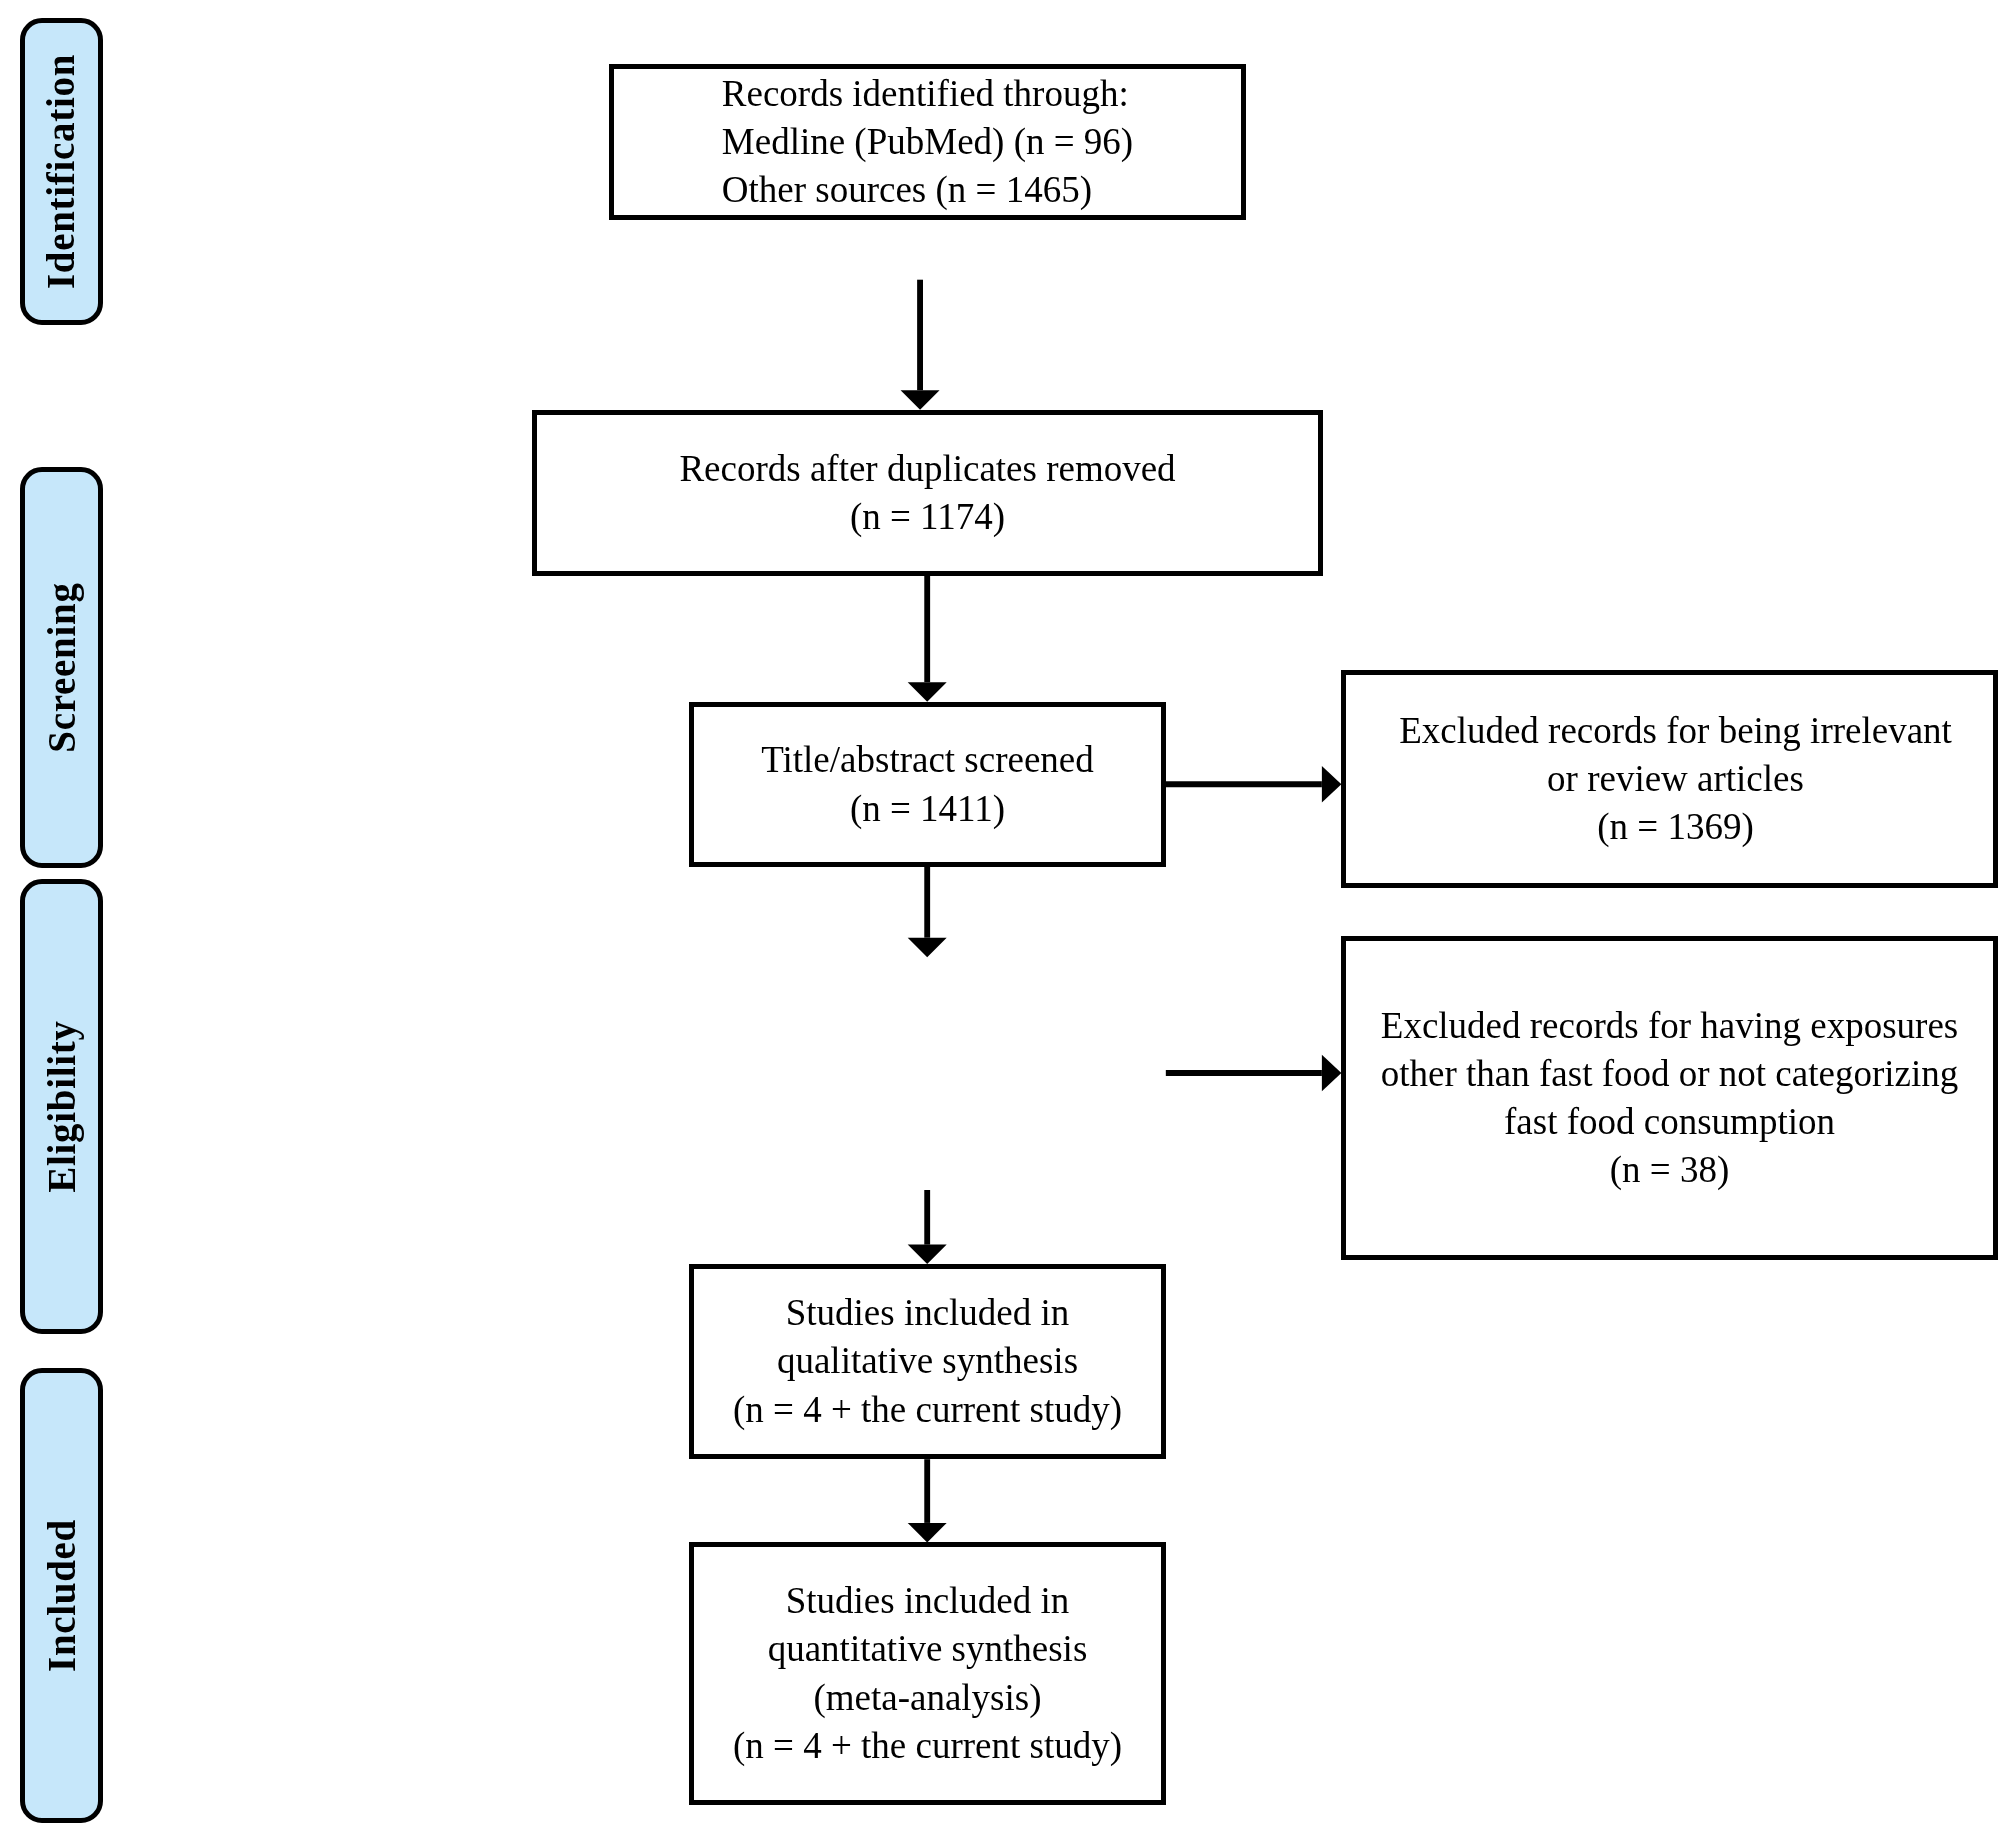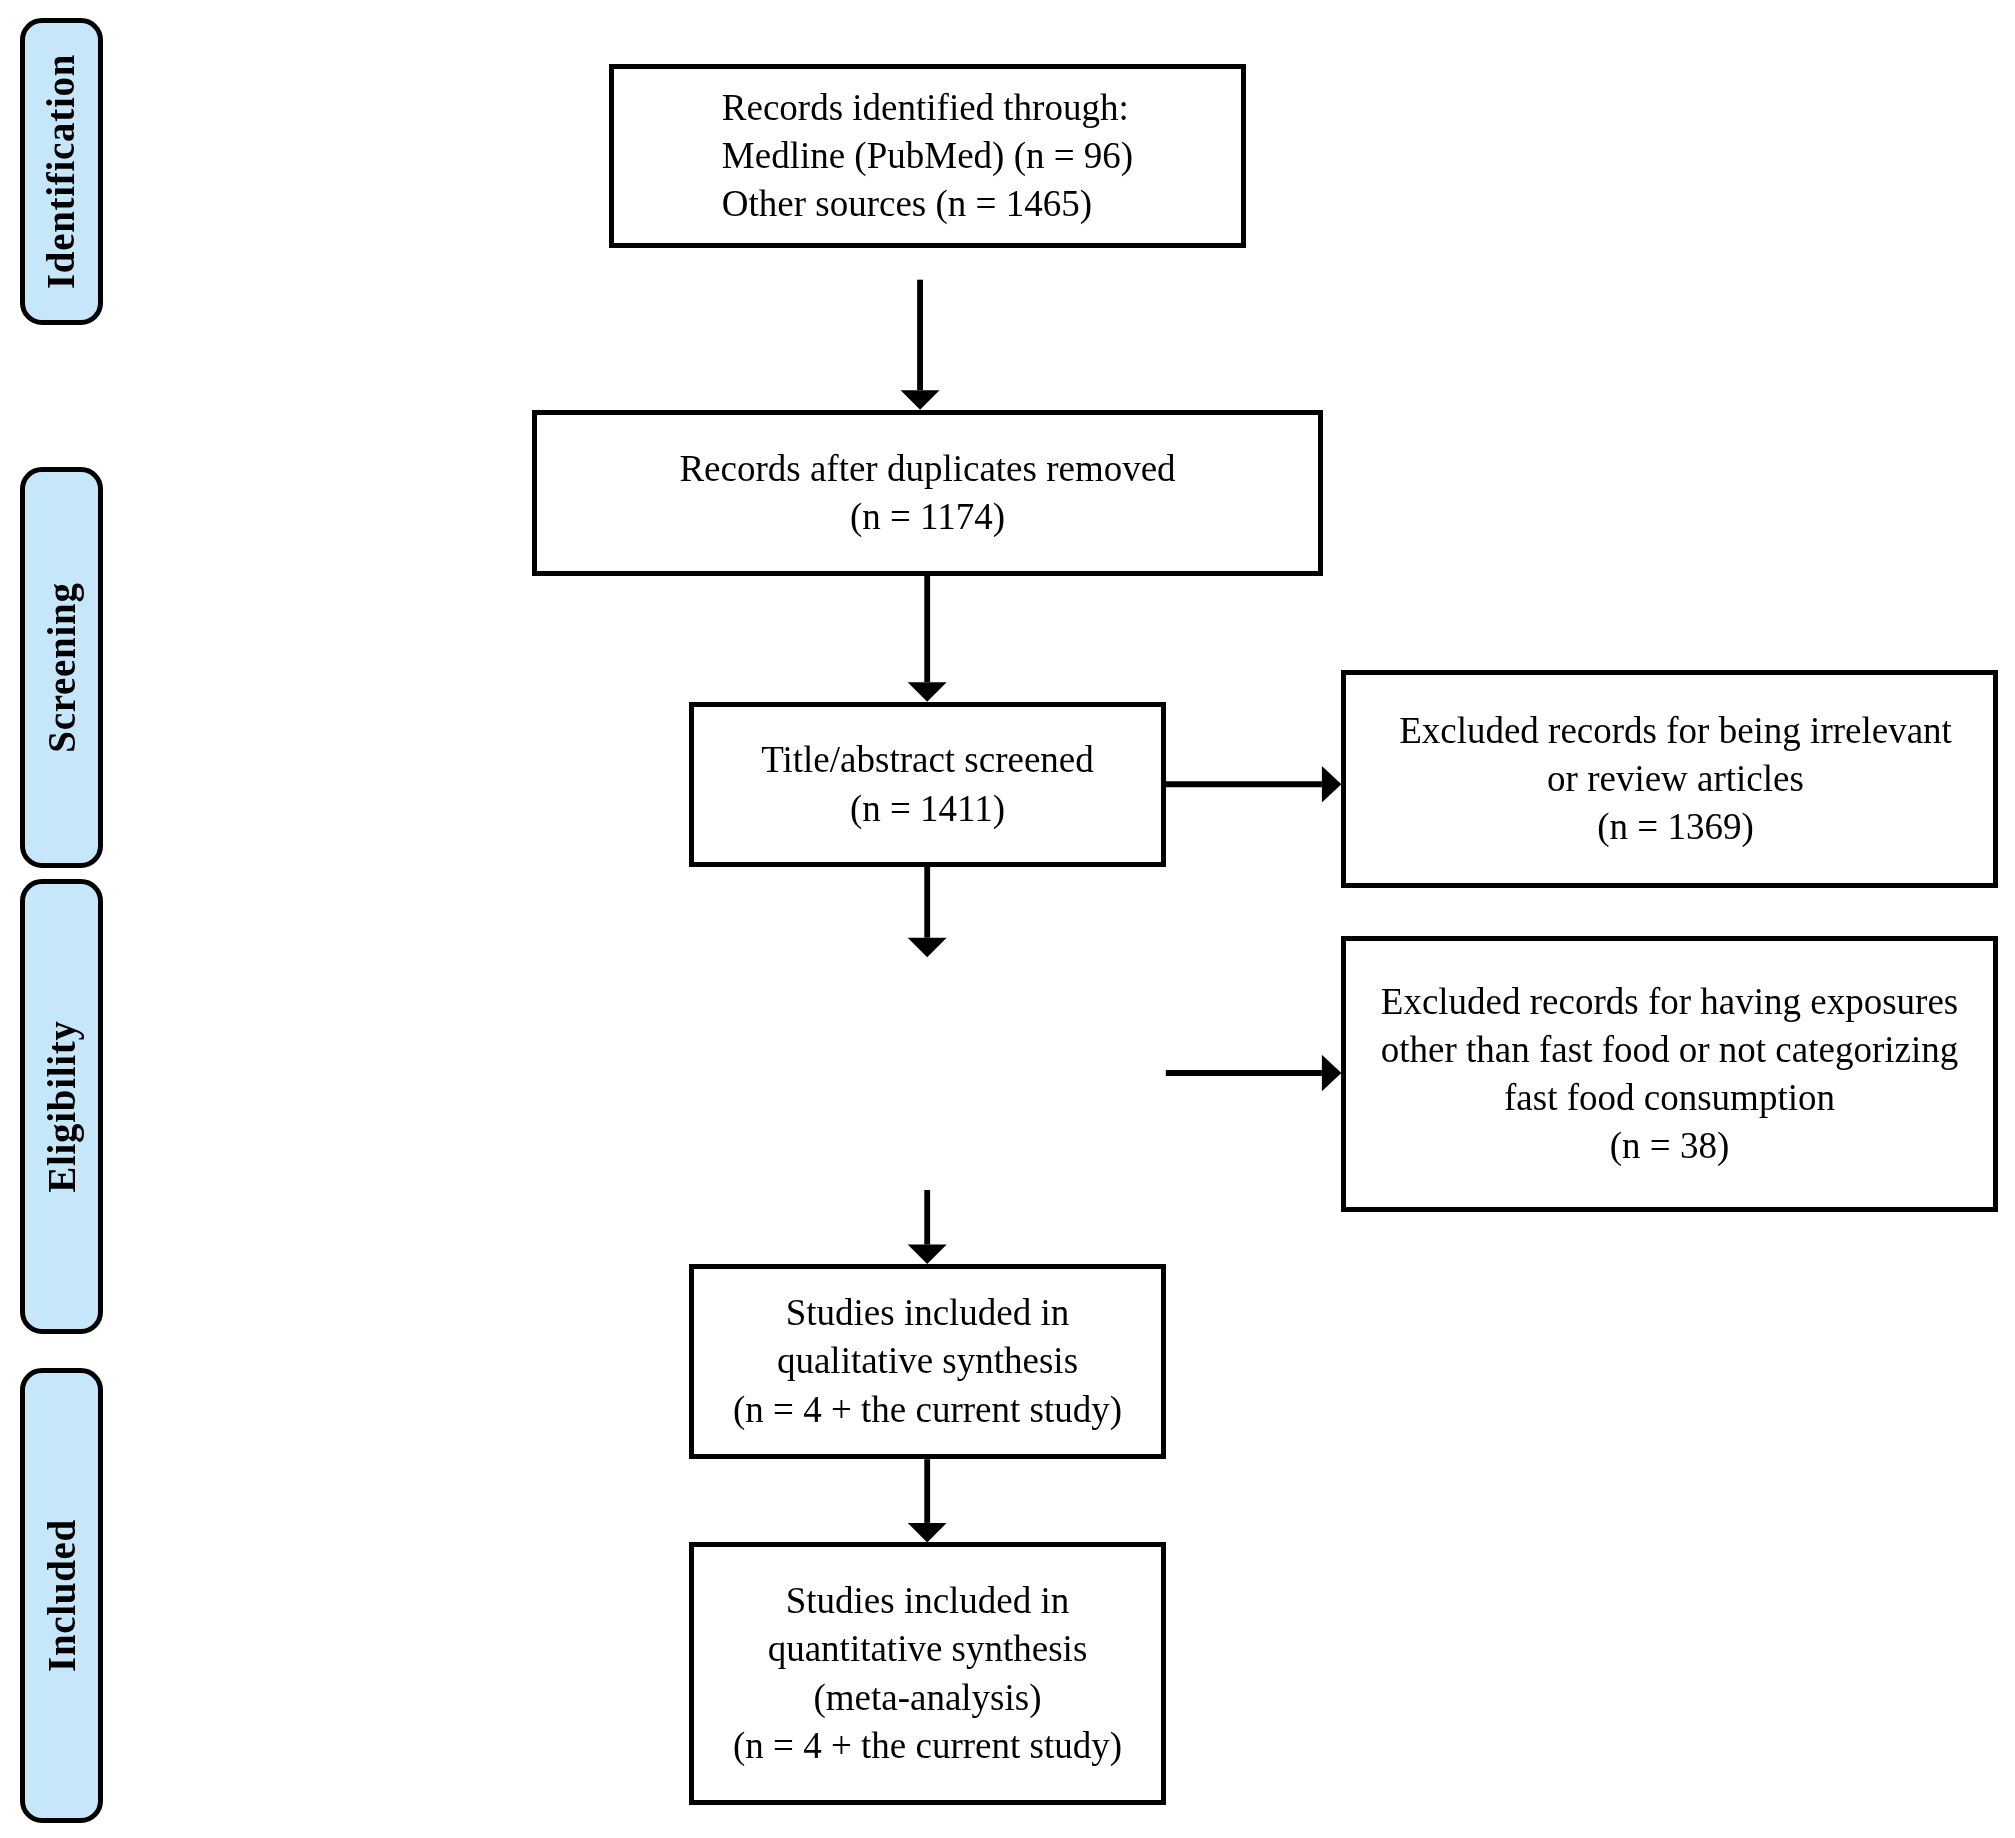--- a/index.html
+++ b/index.html
@@ -85,21 +85,21 @@
   </div>
 
   <div class="stage-tab" style="left:19.5px; top:879px; width:83px; height:455px;">
     <span class="stage-label">Eligibility</span>
   </div>
 
   <div class="stage-tab" style="left:19.5px; top:1368px; width:83px; height:455px;">
     <span class="stage-label">Included</span>
   </div>
 
-  <div class="flow-box align-left" style="left:609px; top:64px; width:637px; height:184px;">
+  <div class="flow-box align-left" style="left:609px; top:64px; width:637px; height:156px;">
     <div class="box-text">Records identified through:
 Medline (PubMed) (n = 96)
 Other sources (n = 1465)</div>
   </div>
 
   <div class="flow-box" style="left:532px; top:410px; width:791px; height:166px;">
     <div class="box-text">Records after duplicates removed
 (n = 1174)</div>
   </div>
 
@@ -108,21 +108,21 @@
 (n = 1411)</div>
   </div>
 
   <div class="flow-box" style="left:1341px; top:670px; width:657px; height:218px;padding-left:12px;">
     <div class="box-text">Excluded records for being irrelevant
 or review articles
 (n = 1369)</div>
   </div>
 
 
-  <div class="flow-box" style="left:1341px; top:936px; width:657px; height:276px;">
+  <div class="flow-box" style="left:1341px; top:936px; width:657px; height:324px;">
     <div class="box-text">Excluded records for having exposures
 other than fast food or not categorizing
 fast food consumption
 (n = 38)</div>
   </div>
 
   <div class="flow-box" style="left:689px; top:1264px; width:477px; height:195px;">
     <div class="box-text">Studies included in
 qualitative synthesis
 (n = 4 + the current study)</div>

